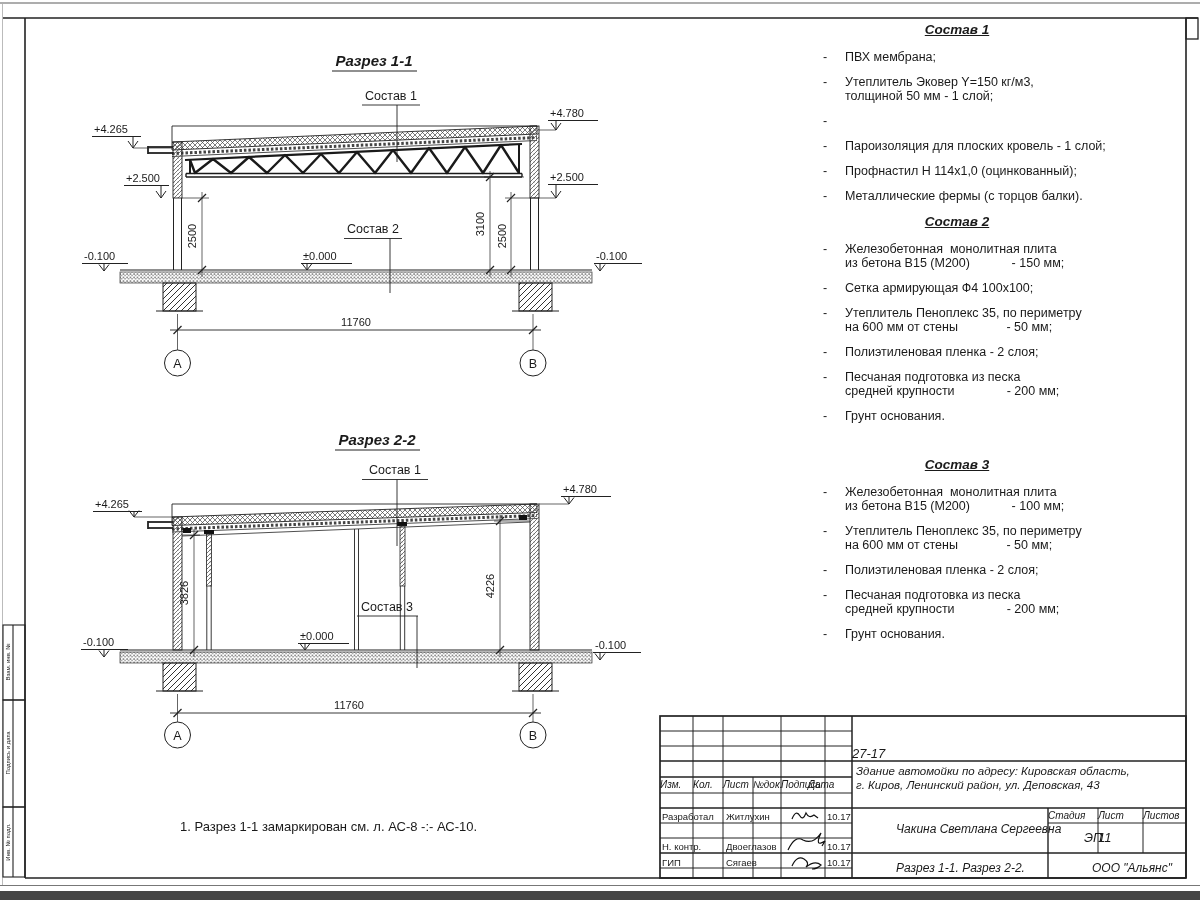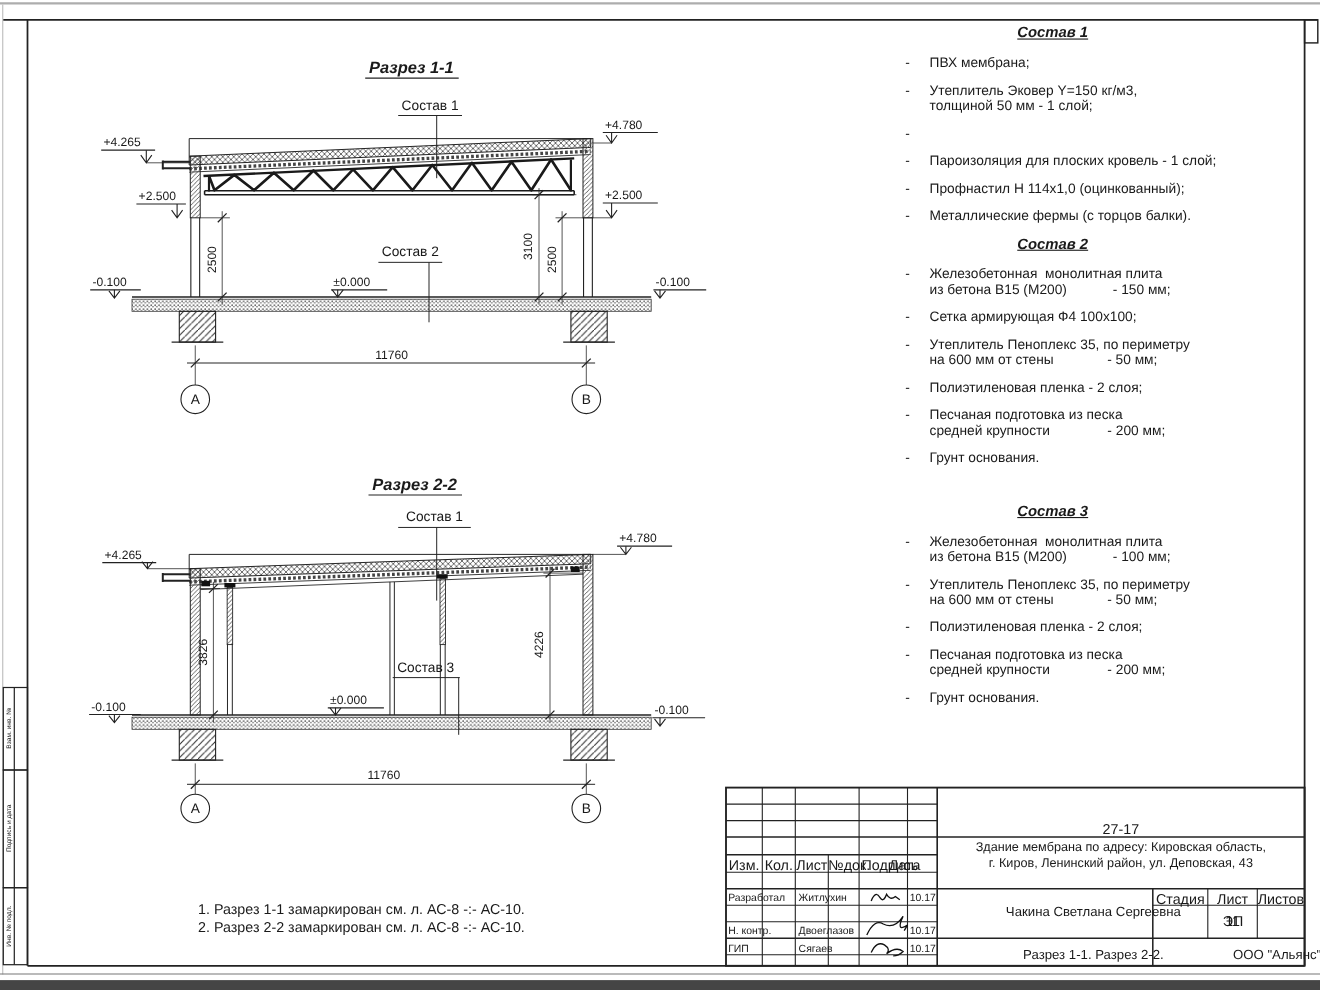--- a/index.html
+++ b/index.html
@@ -13,22 +13,22 @@
               text-decoration:underline;margin:0 0 13px 0;}
   .comp2{margin-top:6px;} .comp3{margin-top:34px;}
   .item{display:flex;margin-bottom:11px;font-size:12.5px;line-height:14px;}
   .item .dash{width:22px;padding-left:11px;flex:none;}
   .item .txt{white-space:pre;}
   
   .notes{position:absolute;left:180px;top:819px;font-size:13px;line-height:16px;}
   
   .tb{position:absolute;left:660px;top:716px;width:526px;height:162px;}
   .tb div{position:absolute;}
-  .c{text-align:center;}
-  .f10{font-size:13px;} .f9{font-size:9.5px;} .f11{font-size:11.5px;} .f12{font-size:12px;padding-left:44px;} .f13{font-size:13px;}
+  .c{font-style:italic;}
+  .f10{font-size:10px;} .f9{font-size:9.5px;} .f11{font-size:11.5px;} .f12{font-size:12px;padding-left:44px;} .f13{font-size:13px;}
 </style>
 </head>
 <body>
 
 <svg class="abs" style="left:0;top:0" width="1200" height="900" viewBox="0 0 1200 900">
   <g stroke="#222" fill="none">
 
     <line x1="0" y1="3" x2="1200" y2="3" stroke="#adadad" stroke-width="2"></line>
     <line x1="2.5" y1="4" x2="2.5" y2="886" stroke="#bbb" stroke-width="1"></line>
     <line x1="0" y1="885.5" x2="1200" y2="885.5" stroke="#777" stroke-width="1"></line>
@@ -405,26 +405,25 @@
       </div>
     <div class="item">
         <span class="dash">-</span>
         <span class="txt">Грунт основания.</span>
       </div>
   </div>
 </div>
 
 <div class="notes">
   <div>1. Разрез 1-1 замаркирован см. л. АС-8 -:- АС-10.</div>
-  <div>2. Разрез 2-2 замаркирован см. л. АС-8 -:- АС-10.</div>
 </div>
 
 <div class="tb">
   <div class="c f13" style="left:192px;top:30px;width:334px;">27-17</div>
-  <div class="c f11" style="left:196px;top:49px;width:326px;">Здание мембрана по адресу: Кировская область,</div>
+  <div class="c f11" style="left:196px;top:49px;width:326px;">Здание автомойки по адресу: Кировская область,</div>
   <div class="c f11" style="left:196px;top:63px;width:326px;">г. Киров, Ленинский район, ул. Деповская, 43</div>
   <div class="c f10" style="left:0;top:63px;width:33px;">Изм.</div>
   <div class="c f10" style="left:33px;top:63px;width:30px;">Кол.</div>
   <div class="c f10" style="left:63px;top:63px;width:30px;">Лист</div>
   <div class="c f10" style="left:93px;top:63px;width:28px;">№док.</div>
   <div class="c f10" style="left:121px;top:63px;width:56px;">Подпись</div>
   <div class="c f10" style="left:148px;top:63px;width:27px;">Дата</div>
   <div class="f9" style="left:2px;top:95px;text-align:right;">Разработал</div>
   <div class="f9" style="left:66px;top:95px;">Житлухин</div>
   <div class="f9" style="left:167px;top:95px;">10.17</div>

